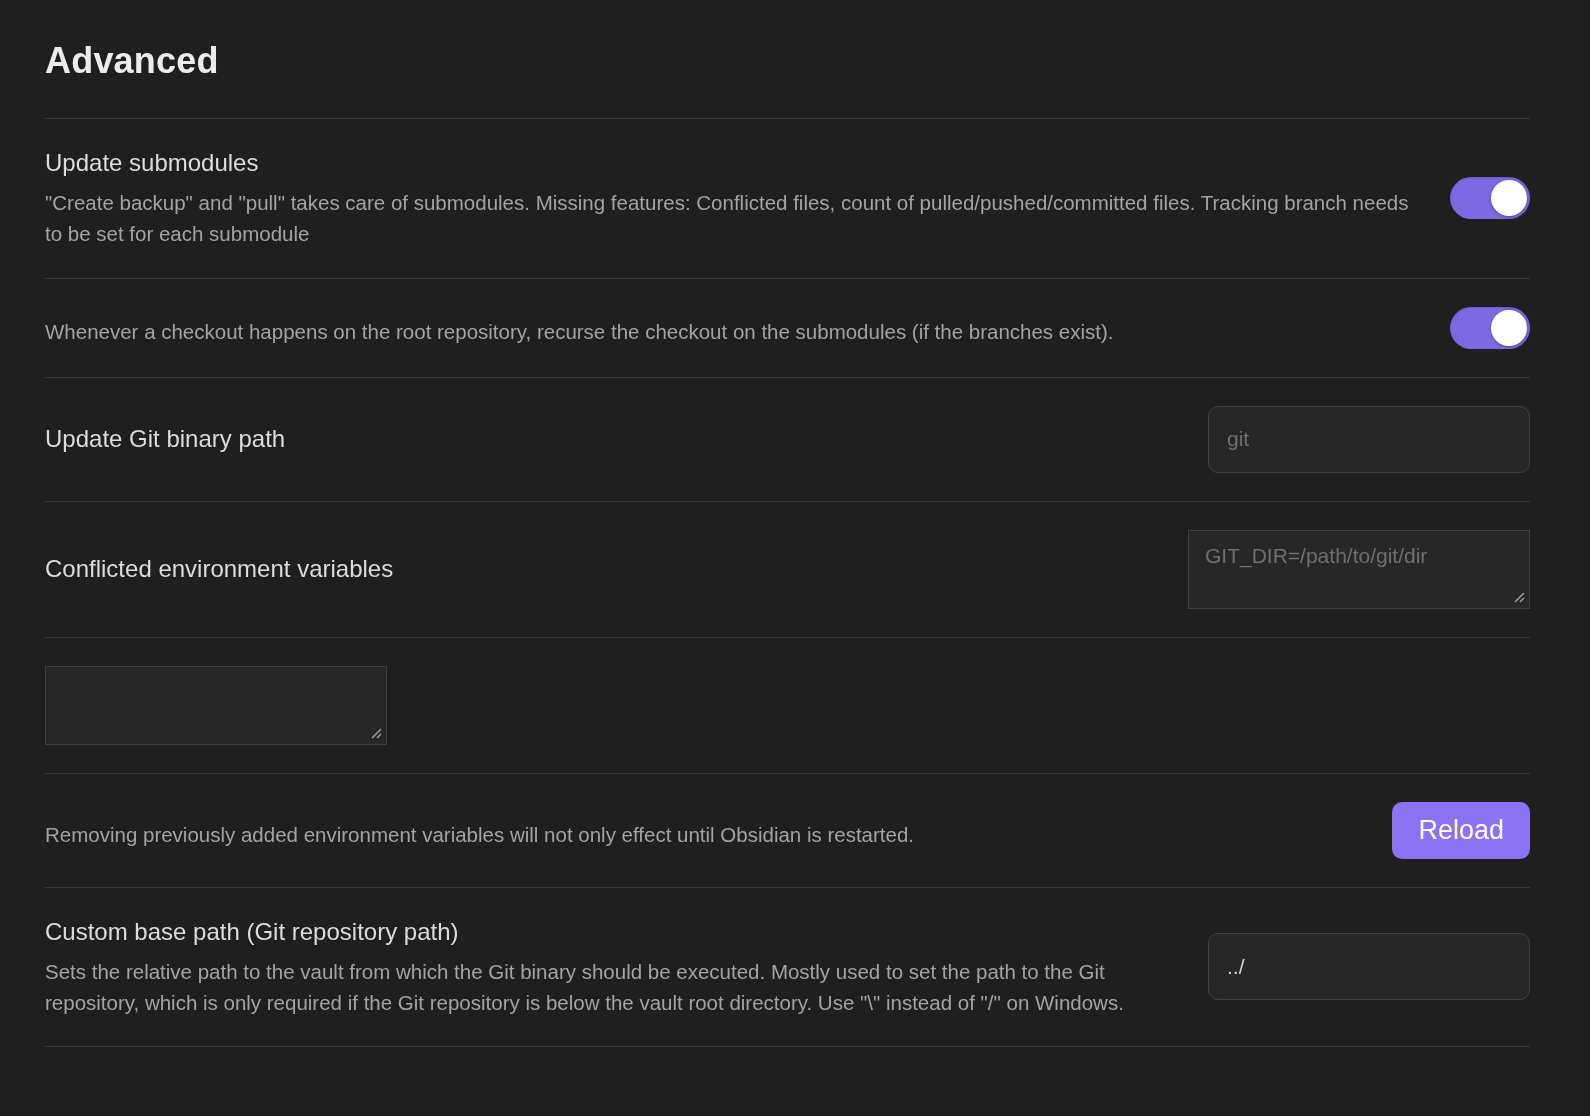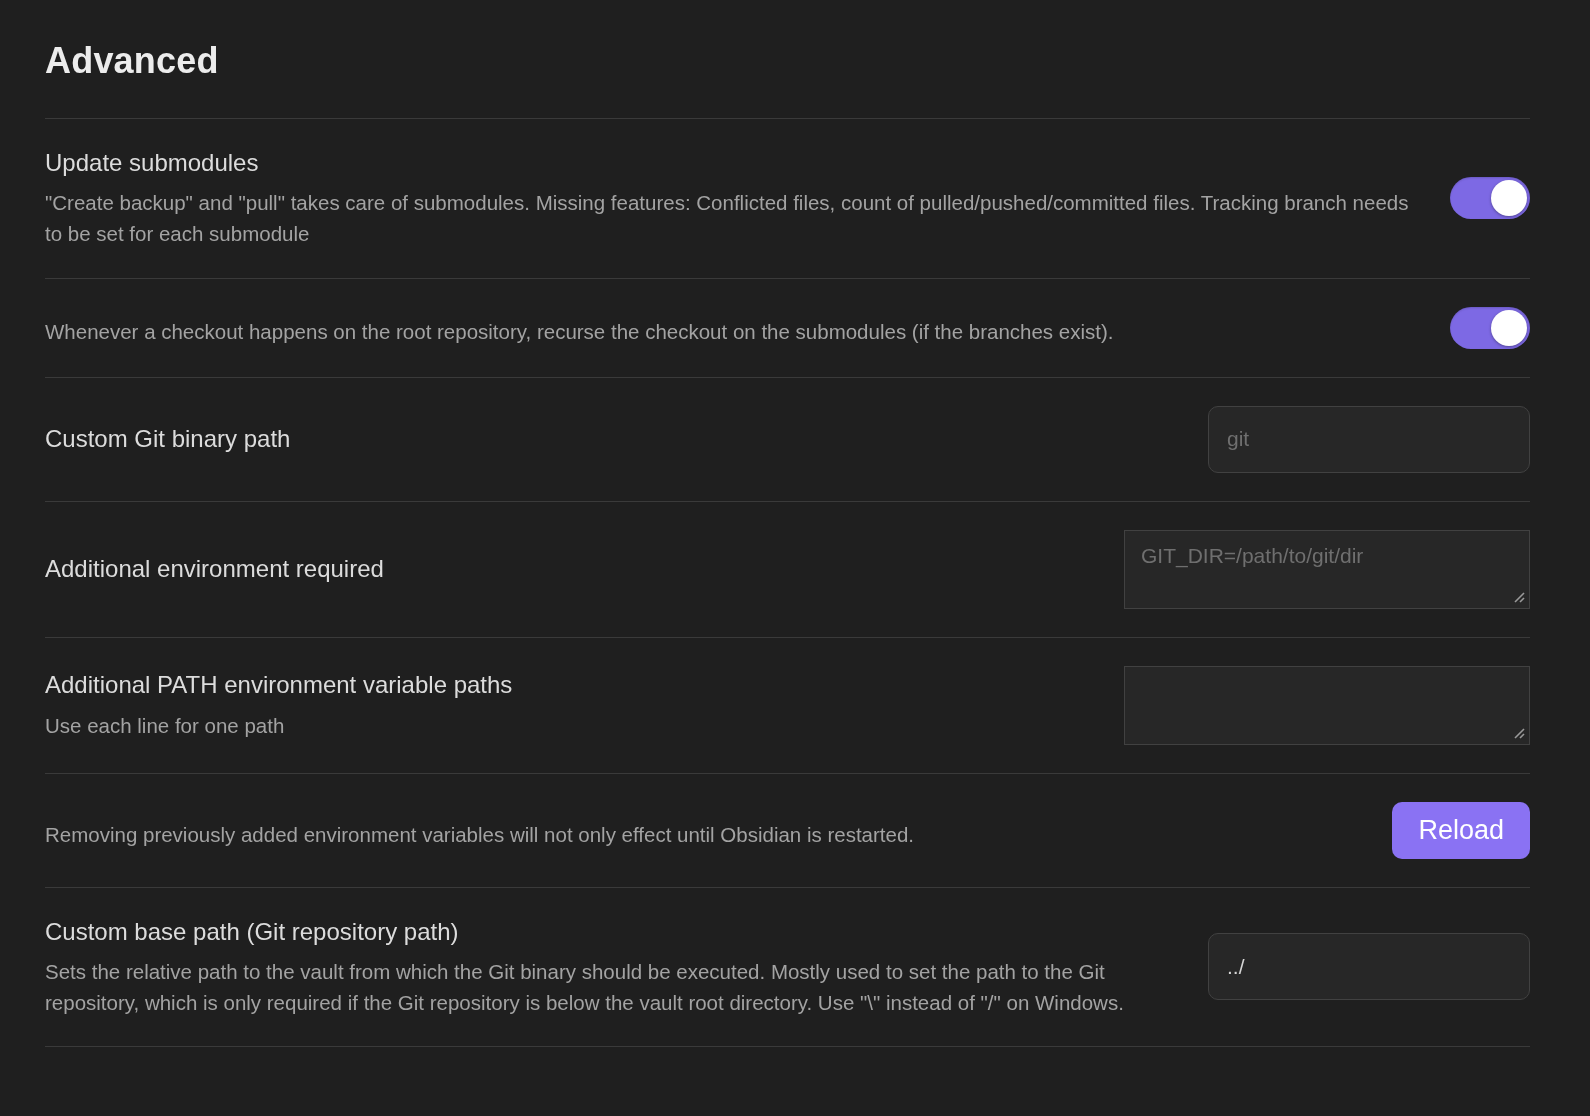--- a/index.html
+++ b/index.html
@@ -83,21 +83,21 @@
     font-size: 21px;
     font-family: inherit;
     padding: 0 18px;
     outline: none;
   }
   .text-input::placeholder { color: var(--placeholder); }
 
   
   .ta-wrap { position: relative; }
   .ta {
-    width: 406px; height: 79px;
+    width: 342px; height: 79px;
     background: var(--input-bg);
     border: 1px solid var(--input-border);
     border-radius: 0;
     color: var(--input-text);
     font-size: 21px;
     font-family: inherit;
     padding: 13px 16px;
     resize: none;
     outline: none;
     display: block;
@@ -149,48 +149,44 @@
     </div>
     <div class="setting-control">
       <div class="toggle">
         <div class="knob"></div>
       </div>
     </div>
   </div>
 
   <div class="setting-item">
     <div class="setting-info">
-      <div class="setting-name">Custom Git binary path</div>
+      <div class="setting-name">Update Git binary path</div>
 
     </div>
     <div class="setting-control">
       <input type="text" class="text-input" placeholder="git" style="">
     </div>
   </div>
 
   <div class="setting-item">
     <div class="setting-info">
-      <div class="setting-name">Additional environment required</div>
+      <div class="setting-name">Conflicted environment variables</div>
     </div>
     <div class="setting-control">
       <div class="ta-wrap">
         <textarea class="ta" placeholder="GIT_DIR=/path/to/git/dir" style=""></textarea>
         <svg class="resize-handle" viewBox="0 0 14 14">
           <line x1="4" y1="13" x2="13" y2="4" stroke="#9a9a9a" stroke-width="1.6"></line>
           <line x1="9" y1="13" x2="13" y2="9" stroke="#9a9a9a" stroke-width="1.6"></line>
         </svg>
       </div>
     </div>
   </div>
 
   <div class="setting-item">
-    <div class="setting-info">
-      <div class="setting-name">Additional PATH environment variable paths</div>
-      <div class="setting-desc">Use each line for one path</div>
-    </div>
     <div class="setting-control">
       <div class="ta-wrap">
         <textarea class="ta" placeholder="" style=""></textarea>
         <svg class="resize-handle" viewBox="0 0 14 14">
           <line x1="4" y1="13" x2="13" y2="4" stroke="#9a9a9a" stroke-width="1.6"></line>
           <line x1="9" y1="13" x2="13" y2="9" stroke="#9a9a9a" stroke-width="1.6"></line>
         </svg>
       </div>
     </div>
   </div>

